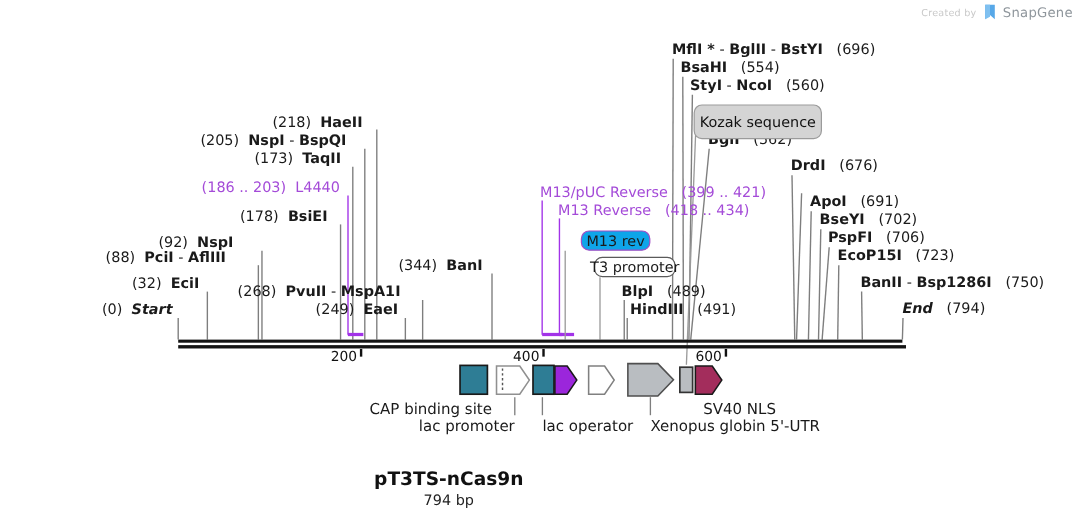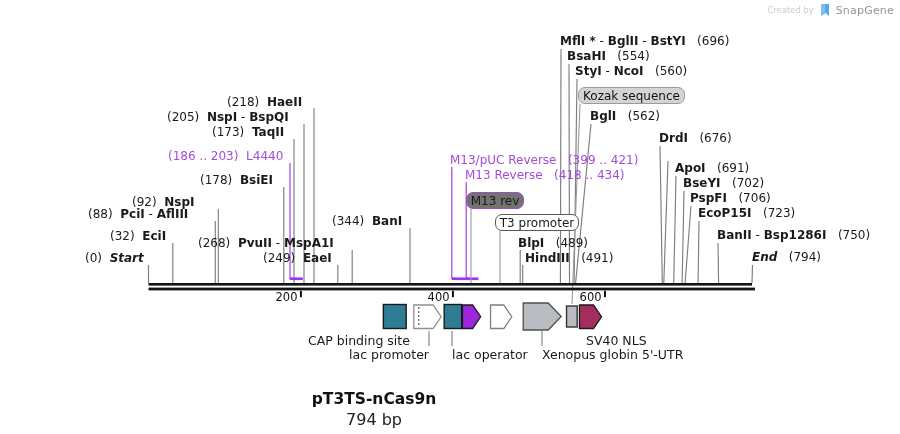--- a/index.html
+++ b/index.html
@@ -12,21 +12,21 @@
   .lbl.purple{color:#A44BD8;}
   .tag{position:absolute;font-size:12px;line-height:1;display:flex;align-items:center;justify-content:center;
        border-radius:7px;box-sizing:border-box;white-space:pre;z-index:4;}
   .flabel{position:absolute;font-size:12.5px;color:#1a1a1a;white-space:pre;z-index:3;}
   .rnum{position:absolute;font-size:11.5px;color:#111;text-align:right;width:40px;z-index:3;}
   #brand{position:absolute;top:3px;right:6px;display:flex;align-items:center;gap:5px;z-index:5;}
   #created-by{font-size:8px;color:#c9c9c9;letter-spacing:.2px;}
   #brand-name{font-size:11px;color:#8f969c;letter-spacing:.2px;}
   #title-block{position:absolute;left:0;top:390px;width:748px;text-align:center;z-index:3;}
   #map-title{font-size:15.5px;font-weight:bold;color:#111;}
-  #map-length{font-size:16px;color:#222;margin-top:2px;}
+  #map-length{font-size:12px;color:#222;margin-top:2px;}
 </style>
 </head>
 <body>
 
 <div id="stage">
   <div id="brand">
     <span id="created-by">Created by</span>
     <svg width="12" height="14" viewBox="0 0 12 14">
       <path d="M2 1 L10 1 L10 13 L6 9.5 L2 13 Z" fill="#57A8E8"></path>
       <path d="M2 1 L6 1 L6 11 L2 13 Z" fill="#7FC0F0"></path>
@@ -115,21 +115,21 @@
     <div class="lbl" style="left: 567px; top: 50px;"><span class="b ">BsaHI</span><span class="">   (554)</span></div>
     <div class="lbl" style="left: 575px; top: 65px;"><span class="b ">StyI</span><span class=""> - </span><span class="b ">NcoI</span><span class="">   (560)</span></div>
     <div class="lbl" style="left: 590px; top: 110px;"><span class="b ">BglI</span><span class="">   (562)</span></div>
     <div class="lbl" style="left: 659px; top: 132px;"><span class="b ">DrdI</span><span class="">   (676)</span></div>
     <div class="lbl" style="left: 675px; top: 162px;"><span class="b ">ApoI</span><span class="">   (691)</span></div>
     <div class="lbl" style="left: 683px; top: 177px;"><span class="b ">BseYI</span><span class="">   (702)</span></div>
     <div class="lbl" style="left: 690px; top: 192px;"><span class="b ">PspFI</span><span class="">   (706)</span></div>
     <div class="lbl" style="left: 698px; top: 207px;"><span class="b ">EcoP15I</span><span class="">   (723)</span></div>
     <div class="lbl" style="left: 717px; top: 229px;"><span class="b ">BanII</span><span class=""> - </span><span class="b ">Bsp1286I</span><span class="">   (750)</span></div>
     <div class="lbl" style="left: 752px; top: 251px;"><span class="b i">End</span><span class="">   (794)</span></div>
-    <div class="tag" style="left: 466px; top: 192px; width: 58px; height: 17px; background: #737373; border: 1.4px solid rgb(160, 79, 196); color: rgb(26, 26, 26);">M13 rev</div>
-    <div class="tag" style="left: 495px; top: 214px; width: 84px; height: 17px; background: rgb(255, 255, 255); border: 1.4px solid rgb(90, 90, 90); color: rgb(26, 26, 26);">T3 promoter</div>
-    <div class="tag" style="left: 578px; top: 87px; width: 107px; height: 17px; background: rgb(212, 212, 212); border: 1.4px solid rgb(155, 155, 155); color: rgb(17, 17, 17);">Kozak sequence</div>
+    <div class="tag" style="left: 484px; top: 192px; width: 58px; height: 17px; background: #0ea5e9; border: 1.4px solid rgb(160, 79, 196); color: rgb(26, 26, 26);">M13 rev</div>
+    <div class="tag" style="left: 495px; top: 214px; width: 68px; height: 17px; background: rgb(255, 255, 255); border: 1.4px solid rgb(90, 90, 90); color: rgb(26, 26, 26);">T3 promoter</div>
+    <div class="tag" style="left: 578px; top: 87px; width: 107px; height: 29px; background: rgb(212, 212, 212); border: 1.4px solid rgb(155, 155, 155); color: rgb(17, 17, 17);">Kozak sequence</div>
     <div class="flabel" style="left: 308px; top: 333px;">CAP binding site</div>
     <div class="flabel" style="left: 586px; top: 333px;">SV40 NLS</div>
     <div class="flabel" style="left: 349px; top: 347px;">lac promoter</div>
     <div class="flabel" style="left: 452px; top: 347px;">lac operator</div>
     <div class="flabel" style="left: 542px; top: 347px;">Xenopus globin 5'-UTR</div>
   </div>
 
 </body></html>

